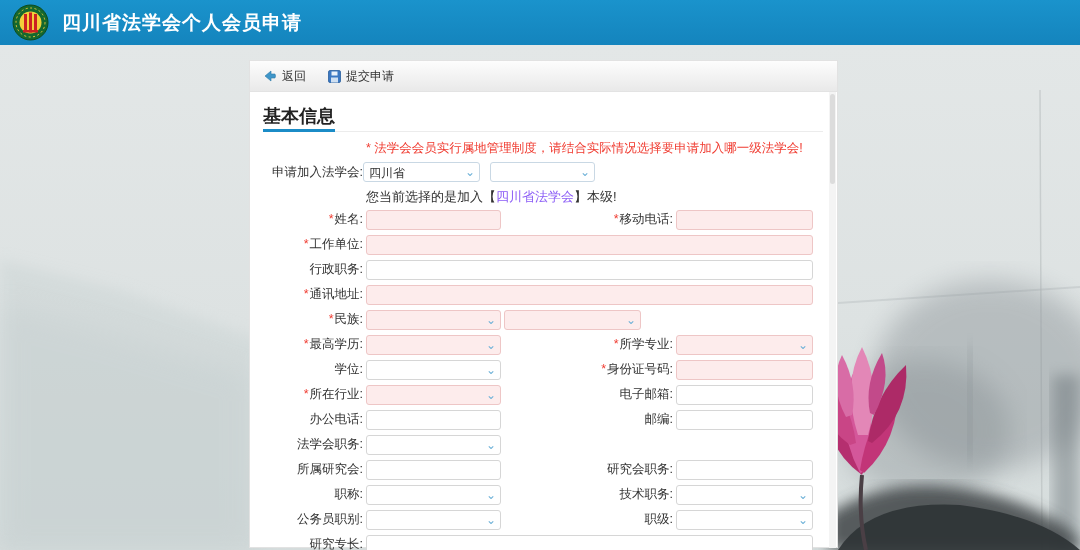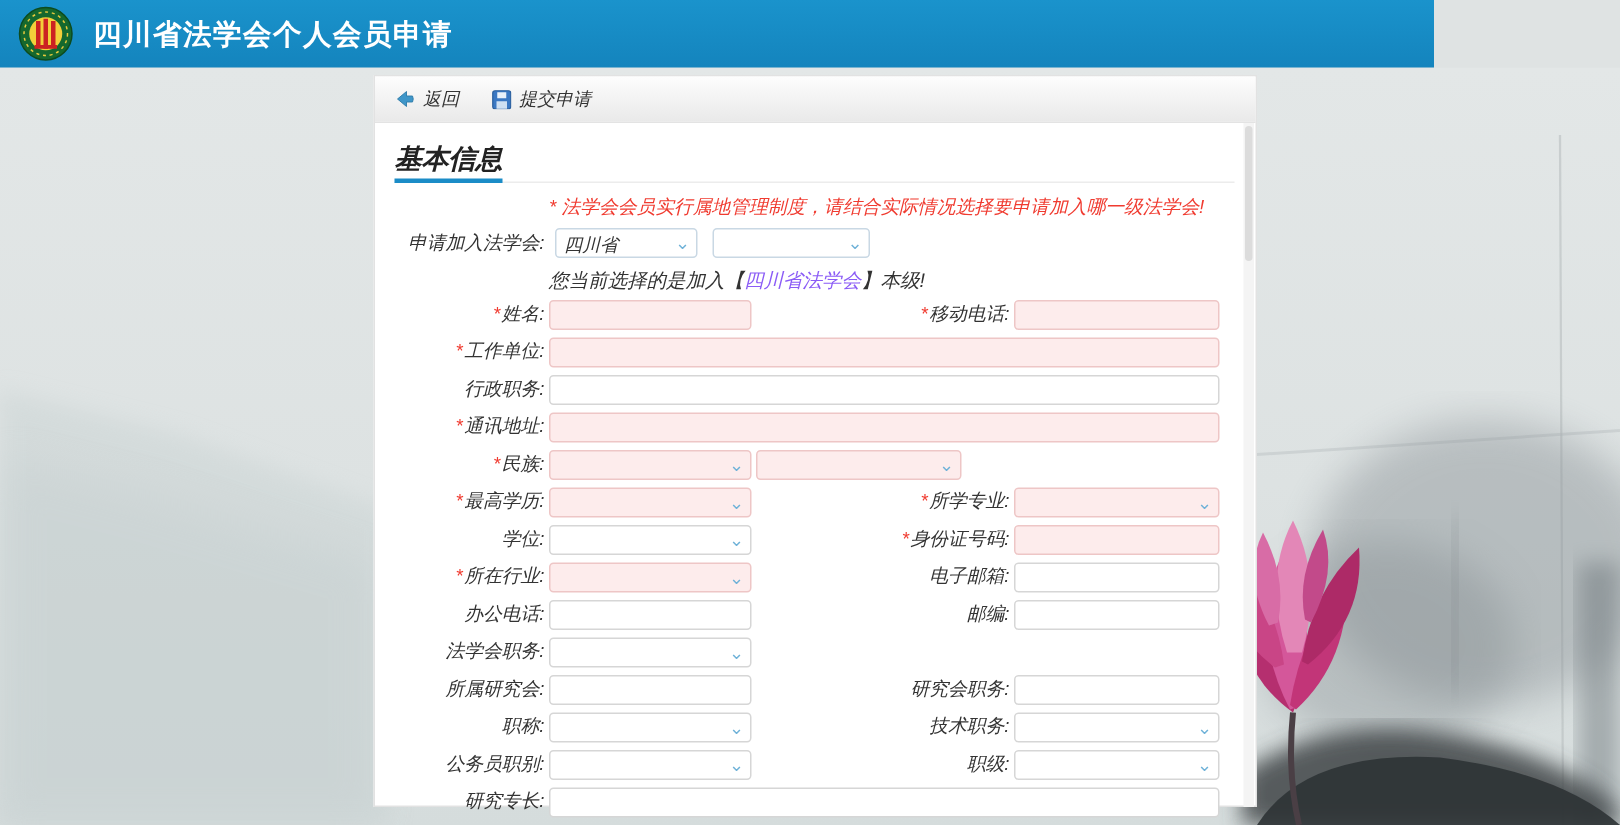--- a/index.html
+++ b/index.html
@@ -1,39 +1,39 @@
 <!DOCTYPE html>
 <html><head>
 <meta charset="utf-8">
 <style>
   html,body{margin:0;padding:0;}
   body{font-family:"Liberation Sans","DejaVu Sans",sans-serif;}
   .stage{position:relative;width:1080px;height:550px;overflow:hidden;background:#dfe3e3;}
 
   
-  .app-header{position:absolute;left:0;top:0;width:956px;height:45px;background:linear-gradient(#1a93cc,#1484bd);display:flex;align-items:center;z-index:5;}
+  .app-header{position:absolute;left:0;top:0;width:1080px;height:45px;background:linear-gradient(#1a93cc,#1484bd);display:flex;align-items:center;z-index:5;}
   .logo{margin-left:12px;width:37px;height:37px;flex:0 0 auto;}
   .app-title{color:#ffffff;font-size:19px;font-weight:bold;margin-left:13px;letter-spacing:1px;}
 
   
   .artbg{position:absolute;left:0;top:45px;width:1080px;height:505px;}
 
   
-  .panel{position:absolute;left:249px;top:50px;width:589px;height:488px;background:#ffffff;border:1px solid #e2e2e2;box-sizing:border-box;z-index:4;font-style:italic;}
+  .panel{position:absolute;left:249px;top:60px;width:589px;height:488px;background:#ffffff;border:1px solid #e2e2e2;box-sizing:border-box;z-index:4;}
   .toolbar{height:30px;background:linear-gradient(#fdfdfd,#e9e9e9);border-bottom:1px solid #e3e3e3;display:flex;align-items:center;padding-left:13px;gap:22px;}
   .tbtn{display:flex;align-items:center;gap:5px;font-size:12px;color:#333;cursor:pointer;}
   .tbtn svg{display:block;}
   .section-head{margin:12px 14px 0 13px;border-bottom:1px solid #ececec;}
   .section-title{display:inline-block;font-size:18px;font-weight:bold;color:#222;padding-bottom:1px;border-bottom:3px solid #1b8cc7;margin-bottom:-1px;}
 
   .warning{margin:8px 0 2px 116px;font-size:12.5px;color:#f03b30;}
   .join-row{display:flex;align-items:center;height:26px;margin-top:2px;font-size:12.5px;color:#333;}
   .join-lbl{width:113px;text-align:right;}
   .jsel{position:relative;height:20px;background:#fff;border:1px solid #c9d8e4;border-radius:3px;box-sizing:border-box;font-size:12px;color:#333;padding:2px 16px 0 5px;}
-  .jsel1{width:95px;margin-left:7px;}
+  .jsel1{width:117px;margin-left:0;}
   .jsel2{width:105px;margin-left:10px;}
   .current-line{margin:3px 0 2px 116px;font-size:13px;color:#333;height:17px;}
   .hl-red{color:#8b5cf6;}
 
   
   #form-rows{margin-top:2px;}
   .frow{display:flex;align-items:center;height:25px;font-size:12.5px;color:#333;}
   .flbl{text-align:right;white-space:nowrap;}
   .flbl.first{width:113px;}
   .flbl.second{width:172px;}

